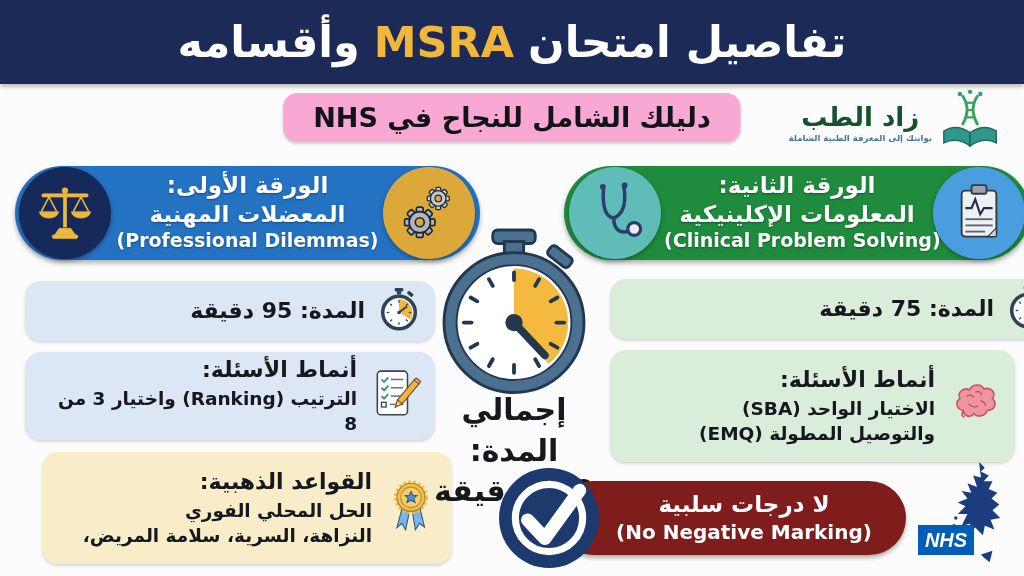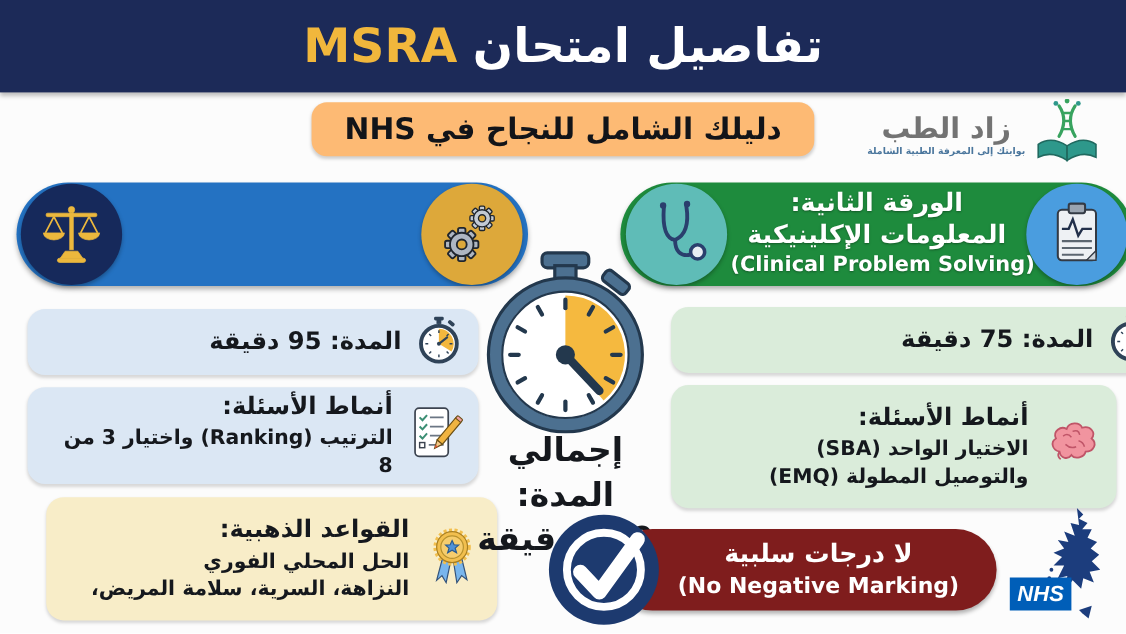--- a/index.html
+++ b/index.html
@@ -7,27 +7,27 @@
   body{font-family:"DejaVu Sans", sans-serif;}
   #stage{position:relative;width:1024px;height:576px;background:#fcfcfc;overflow:hidden;}
   .abs{position:absolute;}
 
   
   .banner{left:0;top:0;width:1024px;height:84px;background:#1c2a58;display:flex;align-items:center;justify-content:center;box-shadow:0 3px 4px rgba(0,0,0,.25);}
   .banner-title{direction:rtl;font-size:43px;font-weight:bold;color:#ffffff;display:flex;gap:14px;align-items:baseline;white-space:nowrap;}
   .banner-title .hl{color:#f1b73c;}
 
   
-  .subtitle{left:512px;top:93px;transform:translateX(-50%);background:#fdba74;border-radius:14px;padding:9px 30px;box-shadow:0 2px 3px rgba(0,0,0,.18);}
+  .subtitle{left:512px;top:93px;transform:translateX(-50%);background:#f9a8d4;border-radius:14px;padding:9px 30px;box-shadow:0 2px 3px rgba(0,0,0,.18);}
   .subtitle span{direction:rtl;display:block;font-size:27px;font-weight:bold;color:#121419;white-space:nowrap;}
 
   
   .brand{top:90px;right:16px;display:flex;direction:rtl;align-items:center;gap:6px;}
   .brand-text{text-align:center;}
-  .brand-name{font-size:26px;font-weight:bold;color:#737373;line-height:1.1;}
+  .brand-name{font-size:26px;font-weight:bold;color:#14532d;line-height:1.1;}
   .brand-tag{font-size:8.5px;font-weight:bold;color:#49759c;margin-top:2px;}
 
   
   .hdr{top:166px;height:94px;border-radius:47px;box-shadow:0 3px 5px rgba(0,0,0,.3);}
   .hdr-blue{left:15px;width:465px;background:#2472c2;}
   .hdr-green{left:564px;width:466px;background:#1e8b3d;}
   .hdr-circle{position:absolute;top:1px;width:92px;height:92px;border-radius:50%;display:flex;align-items:center;justify-content:center;box-shadow:0 2px 4px rgba(0,0,0,.3);}
   .c-navy{left:4px;background:#16295b;}
   .c-gold{right:5px;background:#dda83a;}
   .c-teal{left:5px;background:#5fbcb7;}
@@ -58,20 +58,21 @@
 </style>
 </head>
 <body>
 
 <div id="stage">
 
   <div class="abs banner">
     <div class="banner-title">
       <span>تفاصيل امتحان</span>
       <span class="hl">MSRA</span>
+      <span>وأقسامه</span>
     </div>
   </div>
 
   <div class="abs subtitle">
     <span>دليلك الشامل للنجاح في NHS</span>
   </div>
 
   <div class="abs brand">
     <span>
       <svg width="70" height="62" viewBox="0 0 96 84">
@@ -125,20 +126,25 @@
           <g fill="#aeb6c2" stroke="#20262e" stroke-width="3">
             <rect x="-27" y="-6" width="54" height="12" rx="3"></rect>
             <rect x="-27" y="-6" width="54" height="12" rx="3" transform="rotate(45)"></rect>
             <rect x="-27" y="-6" width="54" height="12" rx="3" transform="rotate(90)"></rect>
             <rect x="-27" y="-6" width="54" height="12" rx="3" transform="rotate(135)"></rect>
             <circle cx="0" cy="0" r="19"></circle>
           </g>
           <circle cx="0" cy="0" r="8" fill="#dda83a" stroke="#20262e" stroke-width="3"></circle>
         </g>
       </svg>
+    </div>
+    <div class="hdr-text">
+      <div class="l1">الورقة الأولى:</div>
+      <div class="l2">المعضلات المهنية</div>
+      <div class="len" dir="ltr">(Professional Dilemmas)</div>
     </div>
   </div>
 
   <div class="abs hdr hdr-green">
     <div class="hdr-circle c-teal">
       <svg width="64" height="64" viewBox="0 0 100 100">
         <path d="M32,12 C30,40 34,56 48,58" fill="none" stroke="#2a3f6d" stroke-width="5.5" stroke-linecap="round"></path>
         <path d="M64,10 C68,36 62,52 48,58" fill="none" stroke="#2a3f6d" stroke-width="5.5" stroke-linecap="round"></path>
         <path d="M48,58 C48,74 56,82 70,79" fill="none" stroke="#2a3f6d" stroke-width="5.5" stroke-linecap="round"></path>
         <circle cx="80" cy="75" r="10" fill="#e8edf2" stroke="#2a3f6d" stroke-width="5"></circle>

